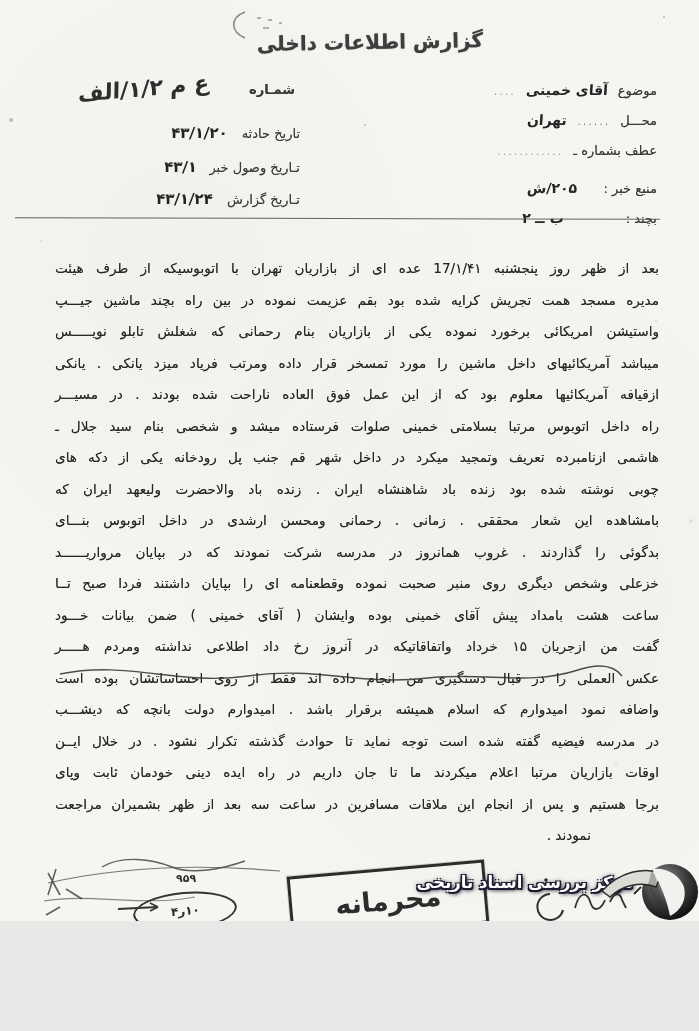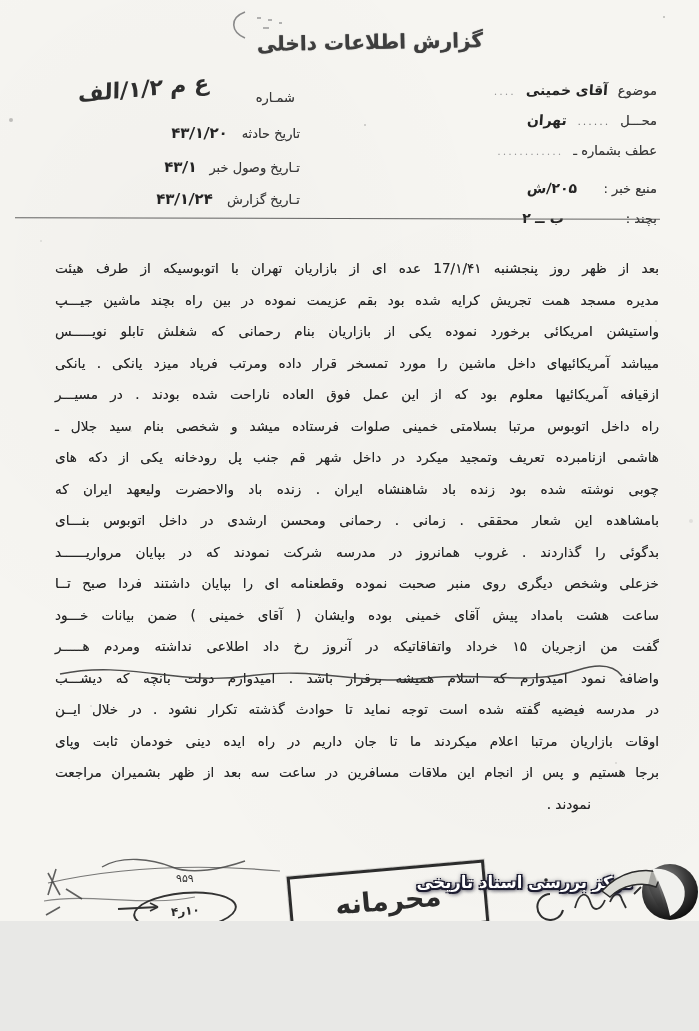--- a/index.html
+++ b/index.html
@@ -43,21 +43,21 @@
   
   .opinion{top:895px;right:10px;font-size:13px;color:#3a3a3a;}
   .opdate{top:924px;left:547px;font-size:15px;}
   .stamp{
     top:868px;left:289px;width:192px;height:58px;
     border:3px solid #2c2c2c;transform:rotate(-5deg);
     display:flex;align-items:center;justify-content:center;
     color:#2c2c2c;font-size:27px;font-weight:bold;
     box-shadow:0 0 0 1px rgba(44,44,44,.15);
   }
-  .regnum{top:872px;left:176px;font-size:11px;font-weight:normal;color:#333;}
+  .regnum{top:872px;left:176px;font-size:11px;font-weight:bold;color:#333;}
   .oval{
     top:892px;left:133px;width:100px;height:34px;border:2px solid #333;
     border-radius:50%;transform:rotate(-5deg);
     display:flex;align-items:center;justify-content:center;font-size:12px;
   }
   .hwdate{top:922px;left:108px;font-size:14px;transform:rotate(-3deg);}
   .rule2{top:964px;left:95px;width:600px;border-top:2px solid #262626;transform:rotate(-.2deg);z-index:1;}
   .pageref{top:1004px;left:26px;font-size:12px;color:#2e2e2e;font-weight:normal;}
   
   .wm-faint1{top:958px;right:198px;font-size:13px;color:rgba(30,30,30,.45);transform:rotate(-3deg);z-index:2;}
@@ -114,21 +114,21 @@
   </div>
   <div class="abs hrow" style="top:180px;right:42px;gap:26px;">
     <span class="lbl">منبع خبر :</span>
     <span class="val hw">۲۰۵/ش</span>
   </div>
   <div class="abs hrow" style="top:210px;right:42px;gap:62px;">
     <span class="lbl">بچند :</span>
     <span class="val hw">ب ــ ۲</span>
   </div>
 
-  <div class="abs hrow" style="top:90px;left:60px;width:235px;justify-content:flex-start;">
+  <div class="abs hrow" style="top:82px;left:60px;width:235px;justify-content:flex-start;font-weight:bold;">
     <span class="lbl">شمـاره</span>
   </div>
   <div class="abs bignum">ع م ۱/۲/الف</div>
 
   <div class="abs hrow" style="top:124px;left:60px;width:240px;justify-content:flex-start;gap:14px;">
     <span class="lbl">تاریخ حادثه</span>
     <span class="val hw" style="font-size:15px;">۴۳/۱/۲۰</span>
   </div>
   <div class="abs hrow" style="top:158px;left:60px;width:240px;justify-content:flex-start;gap:12px;">
     <span class="lbl">تـاریخ وصول خبر</span>
@@ -148,20 +148,21 @@
     <div class="bl">میباشد آمریکائیهای داخل ماشین را مورد تمسخر قرار داده ومرتب فریاد میزد یانکی . یانکی</div>
     <div class="bl">ازقیافه آمریکائیها معلوم بود که از این عمل فوق العاده ناراحت شده بودند . در مسیـــر</div>
     <div class="bl">راه داخل اتوبوس مرتبا بسلامتی خمینی صلوات فرستاده میشد و شخصی بنام سید جلال ـ</div>
     <div class="bl">هاشمی ازنامبرده تعریف وتمجید میکرد در داخل شهر قم جنب پل رودخانه یکی از دکه های</div>
     <div class="bl">چوبی نوشته شده بود زنده باد شاهنشاه ایران . زنده باد والاحضرت ولیعهد ایران که</div>
     <div class="bl">بامشاهده این شعار محققی . زمانی . رحمانی ومحسن ارشدی در داخل اتوبوس بنـــای</div>
     <div class="bl">بدگوئی را گذاردند . غروب همانروز در مدرسه شرکت نمودند که در بپایان مرواریــــــد</div>
     <div class="bl">خزعلی وشخص دیگری روی منبر صحبت نموده وقطعنامه ای را بپایان داشتند فردا صبح تــا</div>
     <div class="bl">ساعت هشت بامداد پیش آقای خمینی بوده وایشان ( آقای خمینی ) ضمن بیانات خـــود</div>
     <div class="bl">گفت من ازجریان ۱۵ خرداد واتفاقاتیکه در آنروز رخ داد اطلاعی نداشته ومردم هـــــر</div>
+    <div class="bl">عکس العملی را در قبال دستگیری من انجام داده اند فقط از روی احساساتشان بوده است</div>
     <div class="bl">واضافه نمود امیدوارم که اسلام همیشه برقرار باشد . امیدوارم دولت بانچه که دیشـــب</div>
     <div class="bl">در مدرسه فیضیه گفته شده است توجه نماید تا حوادث گذشته تکرار نشود . در خلال ایــن</div>
     <div class="bl">اوقات بازاریان مرتبا اعلام میکردند ما تا جان داریم در راه ایده دینی خودمان ثابت وپای</div>
     <div class="bl">برجا هستیم و پس از انجام این ملاقات مسافرین در ساعت سه بعد از ظهر بشمیران مراجعت</div>
     <div class="bl last">نمودند .</div>
   </div>
 
   <svg class="abs" style="top:650px;left:58px;" width="566" height="42" viewBox="0 0 566 42">
     <path d="M2,24 C70,10 120,36 190,26 C260,16 300,36 370,28 C430,22 470,36 520,20 C545,12 558,18 564,26" fill="none" stroke="#2f2f2f" stroke-width="1.4" opacity=".85"></path>
   </svg>

